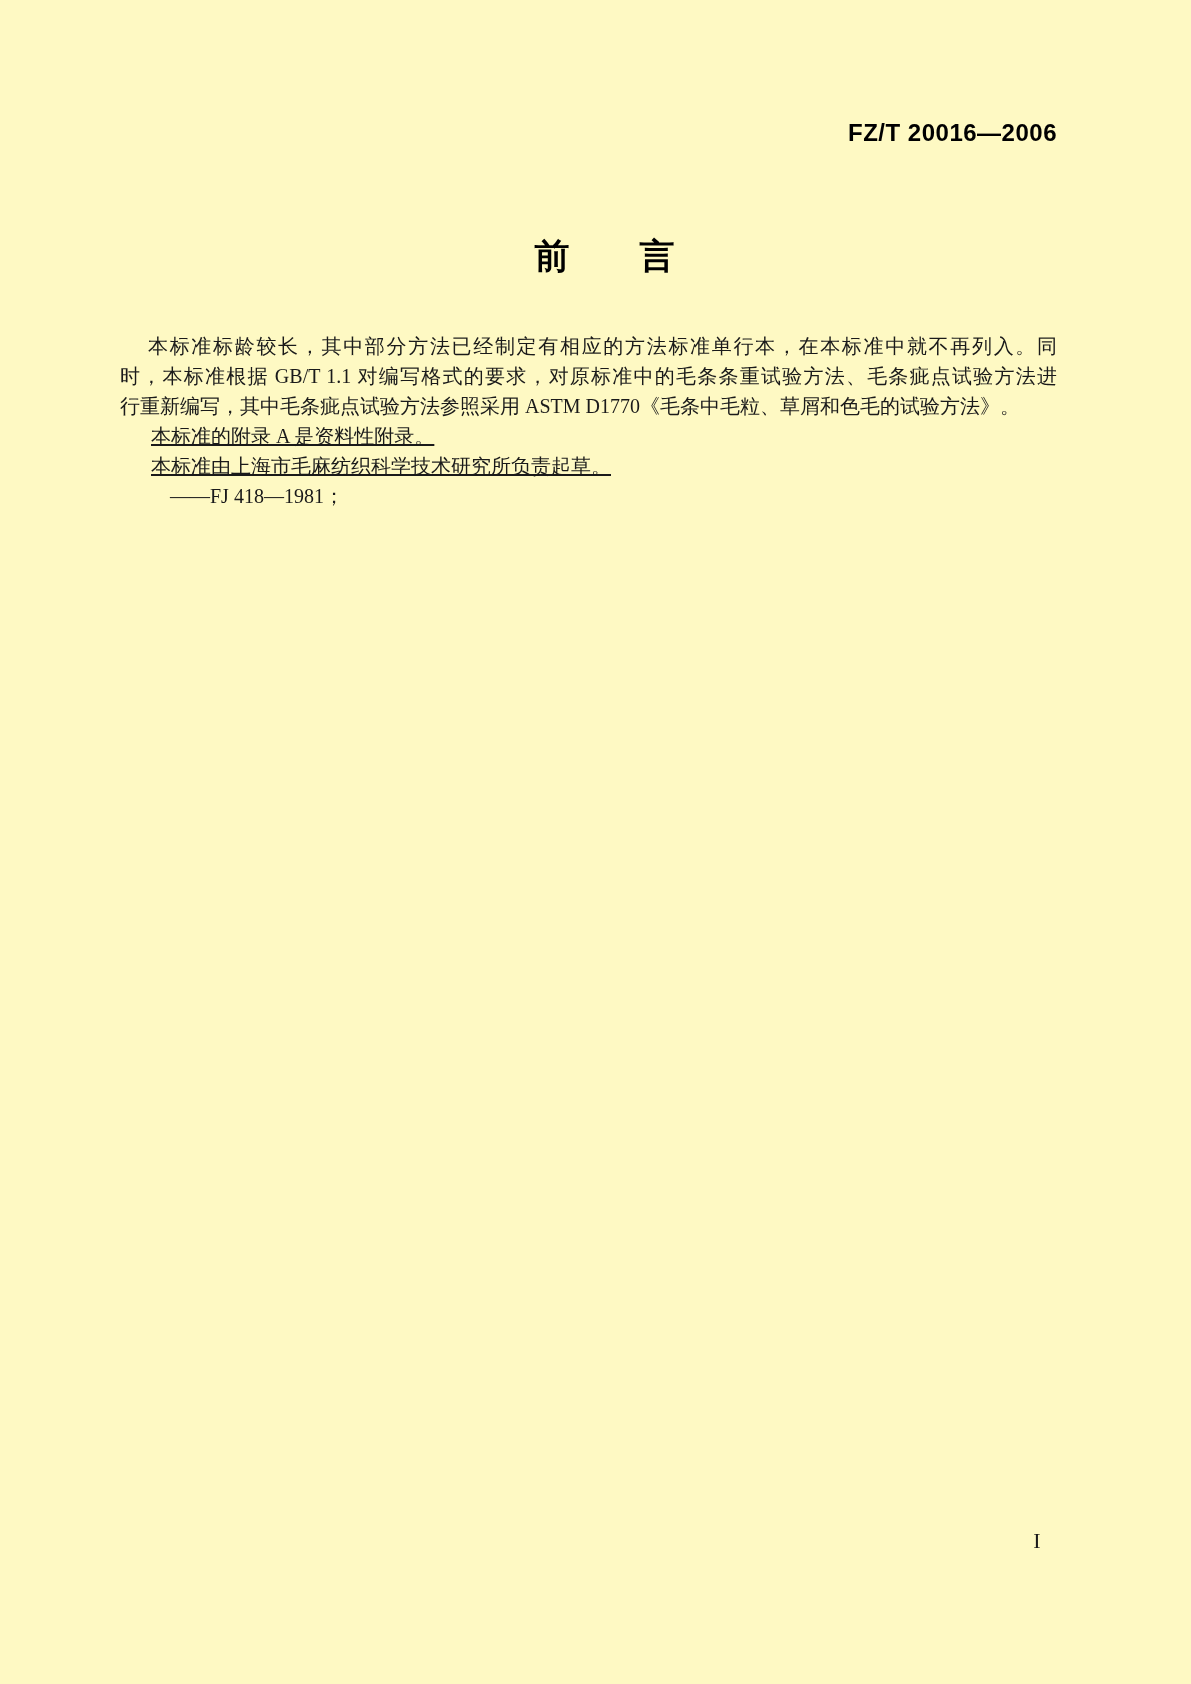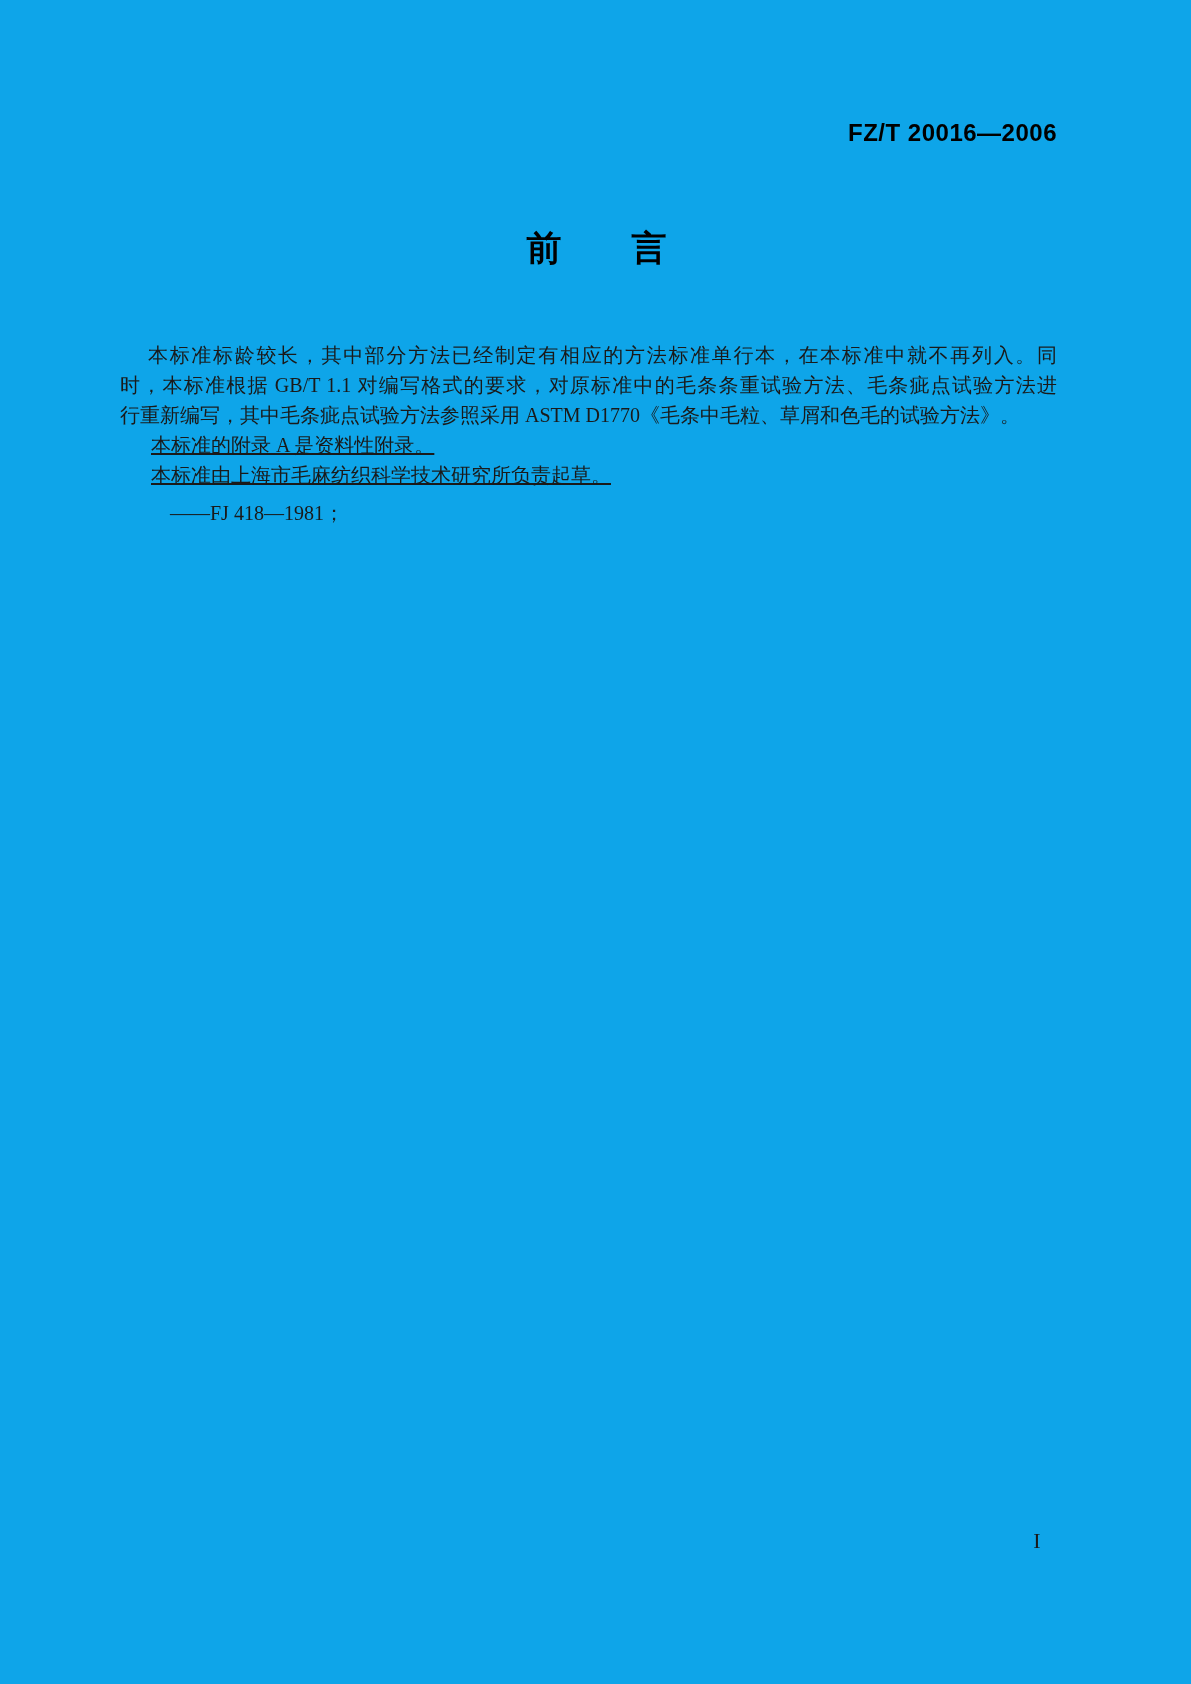--- a/index.html
+++ b/index.html
@@ -5,70 +5,70 @@
   html, body {
     margin: 0;
     padding: 0;
     background: #e8e8e8;
   }
   .page {
     position: relative;
     width: 1191px;
     height: 1684px;
     margin: 0 auto;
-    background: #0ea5e9;
+    background: #fef9c3;
     color: #1a1a1a;
     overflow: hidden;
     font-family: "Liberation Serif", "DejaVu Serif", serif;
   }
   .doc-header {
     position: absolute;
     top: 119px;
     right: 134px;
     font-family: "Liberation Sans", "DejaVu Sans", sans-serif;
     font-weight: bold;
     font-size: 24px;
     letter-spacing: 0.5px;
     color: #000000;
     white-space: pre;
   }
   .doc-title {
     position: absolute;
     top: 218px;
     left: 120px;
     width: 937px;
-    margin: 8px;
+    margin: 16px;
     text-align: center;
     font-family: "Liberation Sans", "DejaVu Sans", sans-serif;
     font-weight: bold;
     font-size: 35px;
     line-height: 44px;
     color: #000000;
     white-space: pre;
   }
   .doc-body {
     position: absolute;
-    top: 340px;
+    top: 331px;
     left: 120px;
     width: 937px;
     font-size: 20px;
     line-height: 30px;
   }
   .ln {
     margin: 0;
     padding: 0;
     white-space: pre-wrap;
   }
   .jf {
     text-align: justify;
     text-align-last: justify;
   }
   .first { text-indent: 28px; }
   .ind   { text-indent: 31px; text-decoration: underline; }
-  .dash  { text-indent: 50px; margin-top: 8px; }
+  .dash  { text-indent: 50px; margin-top: 0; }
   .page-number {
     position: absolute;
     top: 1528px;
     left: 1020px;
     width: 34px;
     text-align: center;
     font-size: 22px;
     color: #1a1a1a;
   }
 </style>

